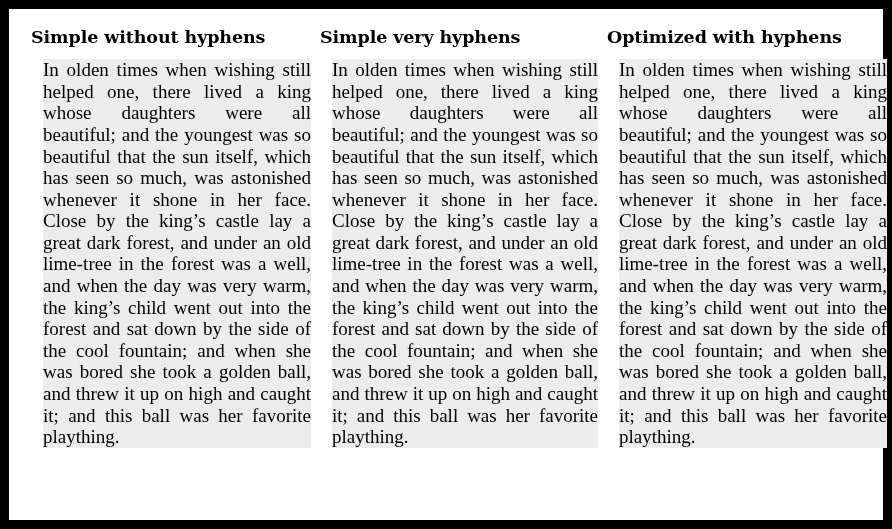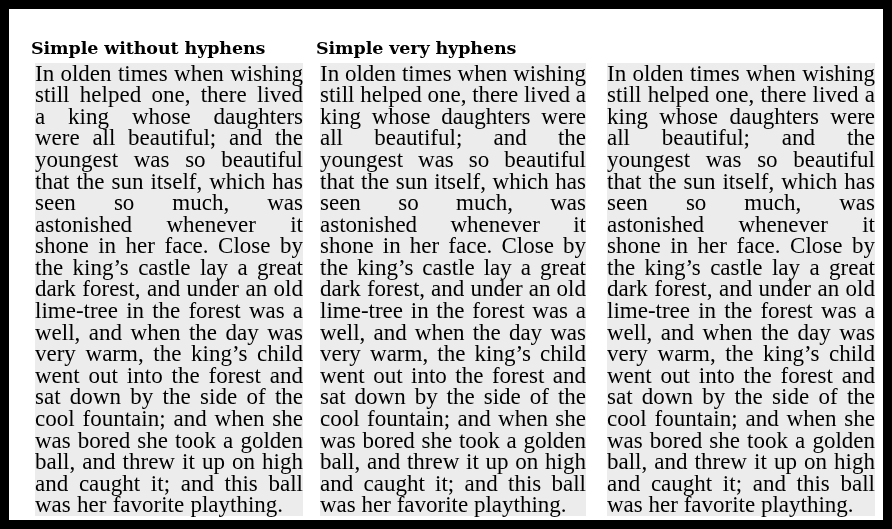--- a/index.html
+++ b/index.html
@@ -23,21 +23,21 @@
     box-sizing: border-box;
   }
   .columns {
     position: absolute;
     left: 0;
     top: 0;
     width: 836px;
     height: 511px;
     display: flex;
     flex-direction: row;
-    align-items: flex-end;
+    align-items: flex-start;
   }
   .column {
     box-sizing: border-box;
     padding: 0;
   }
   .col-1 { width: 302px; padding-left: 22px; padding-top: 18px; }
   .col-2 { width: 282px; padding-left: 9px; padding-top: 18px; }
   .col-3 { width: 290px; padding-left: 14px; padding-top: 18px; }
 
   .col-head {
@@ -47,25 +47,25 @@
     color: #000000;
     line-height: 1.15;
     margin: 0 0 3px 0;
     white-space: nowrap;
     letter-spacing: -0.1px;
   }
   .col-body {
     background: #ececec;
     color: #000000;
     font-family: "Liberation Serif", serif;
-    font-size: 23px;
+    font-size: 19px;
     line-height: 21.6px;
     text-align: justify;
     text-justify: inter-word;
-    margin: 4px;
+    margin: 12px;
     padding: 0;
     -webkit-hyphens: none;
     hyphens: none;
   }
   .col-1 .col-body { width: 268px; }
   .col-2 .col-body { width: 266px; -webkit-hyphens: auto; hyphens: auto; }
   .col-3 .col-body { width: 268px; -webkit-hyphens: auto; hyphens: auto; }
   .col-1 .col-body { word-spacing: 0.5px; }
   .col-3 .col-body { text-align: justify; }
 </style>
@@ -79,17 +79,18 @@
       <h2 class="col-head">Simple without hyphens</h2>
       <p class="col-body">In olden times when wishing still helped one, there lived a king whose daughters were all beautiful; and the youngest was so beautiful that the sun itself, which has seen so much, was astonished whenever it shone in her face. Close by the king’s castle lay a great dark forest, and under an old lime-tree in the forest was a well, and when the day was very warm, the king’s child went out into the forest and sat down by the side of the cool fountain; and when she was bored she took a golden ball, and threw it up on high and caught it; and this ball was her favorite plaything.</p>
     </div>
 
     <div class="column col-2">
       <h2 class="col-head">Simple very hyphens</h2>
       <p class="col-body">In olden times when wishing still helped one, there lived a king whose daughters were all beautiful; and the youngest was so beautiful that the sun itself, which has seen so much, was astonished whenever it shone in her face. Close by the king’s castle lay a great dark forest, and under an old lime-tree in the forest was a well, and when the day was very warm, the king’s child went out into the forest and sat down by the side of the cool fountain; and when she was bored she took a golden ball, and threw it up on high and caught it; and this ball was her favorite plaything.</p>
     </div>
 
     <div class="column col-3">
+      <h2 class="col-head">Optimized with hyphens</h2>
       <p class="col-body">In olden times when wishing still helped one, there lived a king whose daughters were all beautiful; and the youngest was so beautiful that the sun itself, which has seen so much, was astonished whenever it shone in her face. Close by the king’s castle lay a great dark forest, and under an old lime-tree in the forest was a well, and when the day was very warm, the king’s child went out into the forest and sat down by the side of the cool fountain; and when she was bored she took a golden ball, and threw it up on high and caught it; and this ball was her favorite plaything.</p>
     </div>
 
   </div>
 </div>
 
 </body></html>

